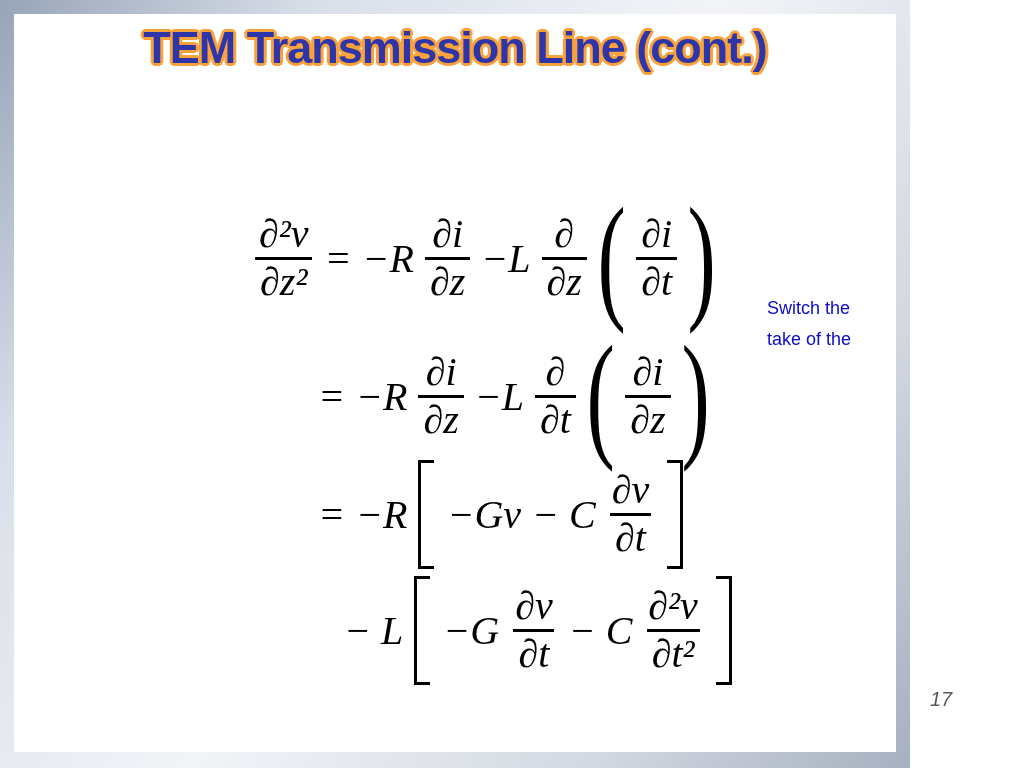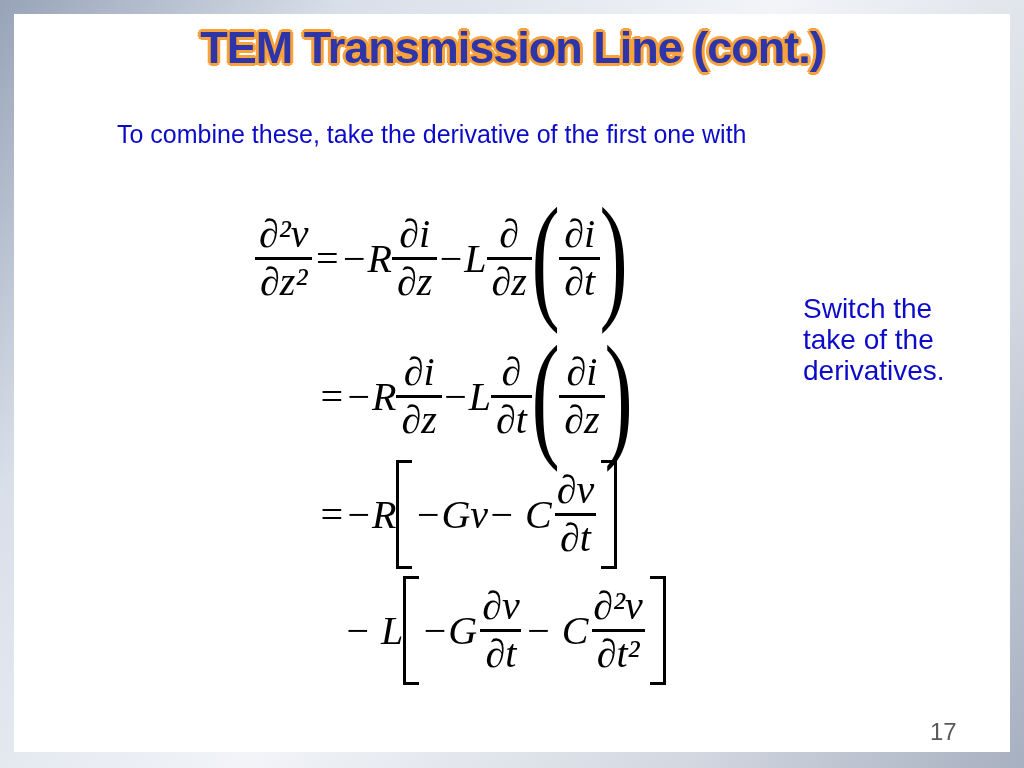--- a/index.html
+++ b/index.html
@@ -2,21 +2,21 @@
 <html style="--title-blue: #2d35a8; --title-outline: #f9a23c; --body-blue: #0b0bc8; --math-black: #000000; --page-gray: #595959; --frame-edge: #97a3b7;"><head>
 <meta charset="utf-8">
 <style>
   html,body { margin:0; padding:0; }
   body {
     width:1024px; height:768px;
     font-family:"Liberation Sans", sans-serif;
     overflow:hidden;
   }
   .slide {
-    position:relative; width:1024px; height:768px;
+    position:relative; width:910px; height:768px;
     background: linear-gradient(125deg, var(--frame-edge) 0%, #d9dfe9 22%, #f2f4f8 50%, #d3d8e1 78%, #a7b0c0 100%);
   }
   .canvas {
     position:absolute; left:14px; top:14px; right:14px; bottom:16px;
     background:#ffffff;
   }
   .title {
     position:absolute; left:0; top:22px; width:100%;
     margin:0; text-align:center;
     font-size:45px; font-weight:bold; letter-spacing:-1px;
@@ -29,29 +29,29 @@
   }
   .intro {
     position:absolute; left:117px; top:114px;
     font-size:25px; line-height:40px; color:var(--body-blue);
   }
   .mvar {
     font-family:"Liberation Serif", serif; font-style:italic; font-size:26px;
   }
   .note {
     position:absolute; left:767px; top:293px;
-    font-size:28px; line-height:31px; color:var(--body-blue);margin-left:36px;
+    font-size:18px; line-height:31px; color:var(--body-blue);
   }
   .page-number {
-    position:absolute; left:930px; top:718px;
-    font-size:24px; color:var(--page-gray);
+    position:absolute; left:930px; top:688px;
+    font-size:20px; color:var(--page-gray);font-style:italic;
   }
   
   .eq-row {
-    position:absolute; display:flex; align-items:center; 
+    position:absolute; display:flex; align-items:center; gap:11px;
     font-family:"Liberation Serif", serif; font-style:italic;
     font-size:40px; color:var(--math-black); white-space:nowrap;
   }
   .tok { display:inline-block; }
   .frac { display:inline-flex; flex-direction:column; align-items:center; }
   .frac .num, .frac .den { line-height:1.12; padding:0 5px; text-align:center; }
   .frac .den { border-top:3px solid var(--math-black); }
   .paren {
     font-style:normal; font-size:118px; line-height:0.78; font-weight:400;
     transform:scale(0.72, 1.18); transform-origin:center; margin:0 -6px;
@@ -62,21 +62,20 @@
 </style>
 </head>
 <body>
 
 <div class="slide">
   <div class="canvas"></div>
 
   <h1 class="title">TEM Transmission Line (cont.)</h1>
 
   <div class="intro">
-    <div>To combine these, take the derivative of the first one with</div>
   </div>
 
   <div class="eq-row" style="left:254px; top:212px;">
     <span class="frac">
       <span class="num">∂²v</span>
       <span class="den">∂z²</span>
     </span>
     <span class="tok">=</span>
     <span class="tok">−R</span>
     <span class="frac">
@@ -141,17 +140,16 @@
     <span class="frac">
       <span class="num">∂²v</span>
       <span class="den">∂t²</span>
     </span>
     <span class="sqb right"></span>
   </div>
 
   <div class="note">
     <div>Switch the</div>
     <div>take of the</div>
-    <div>derivatives.</div>
   </div>
 
   <div class="page-number">17</div>
 </div>
 
 </body></html>

